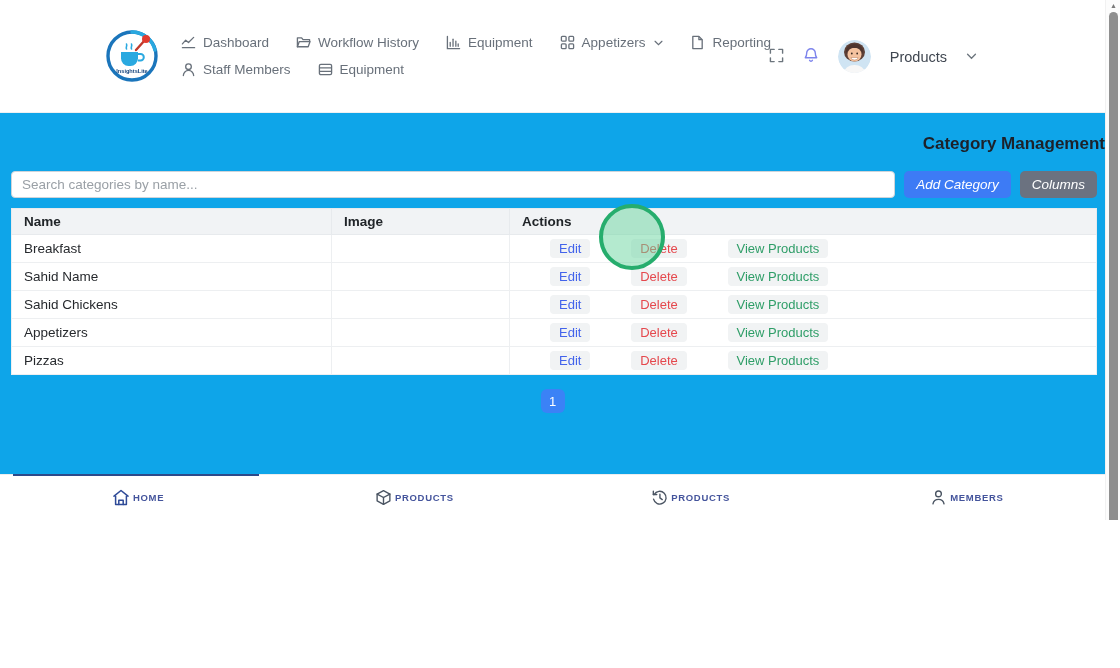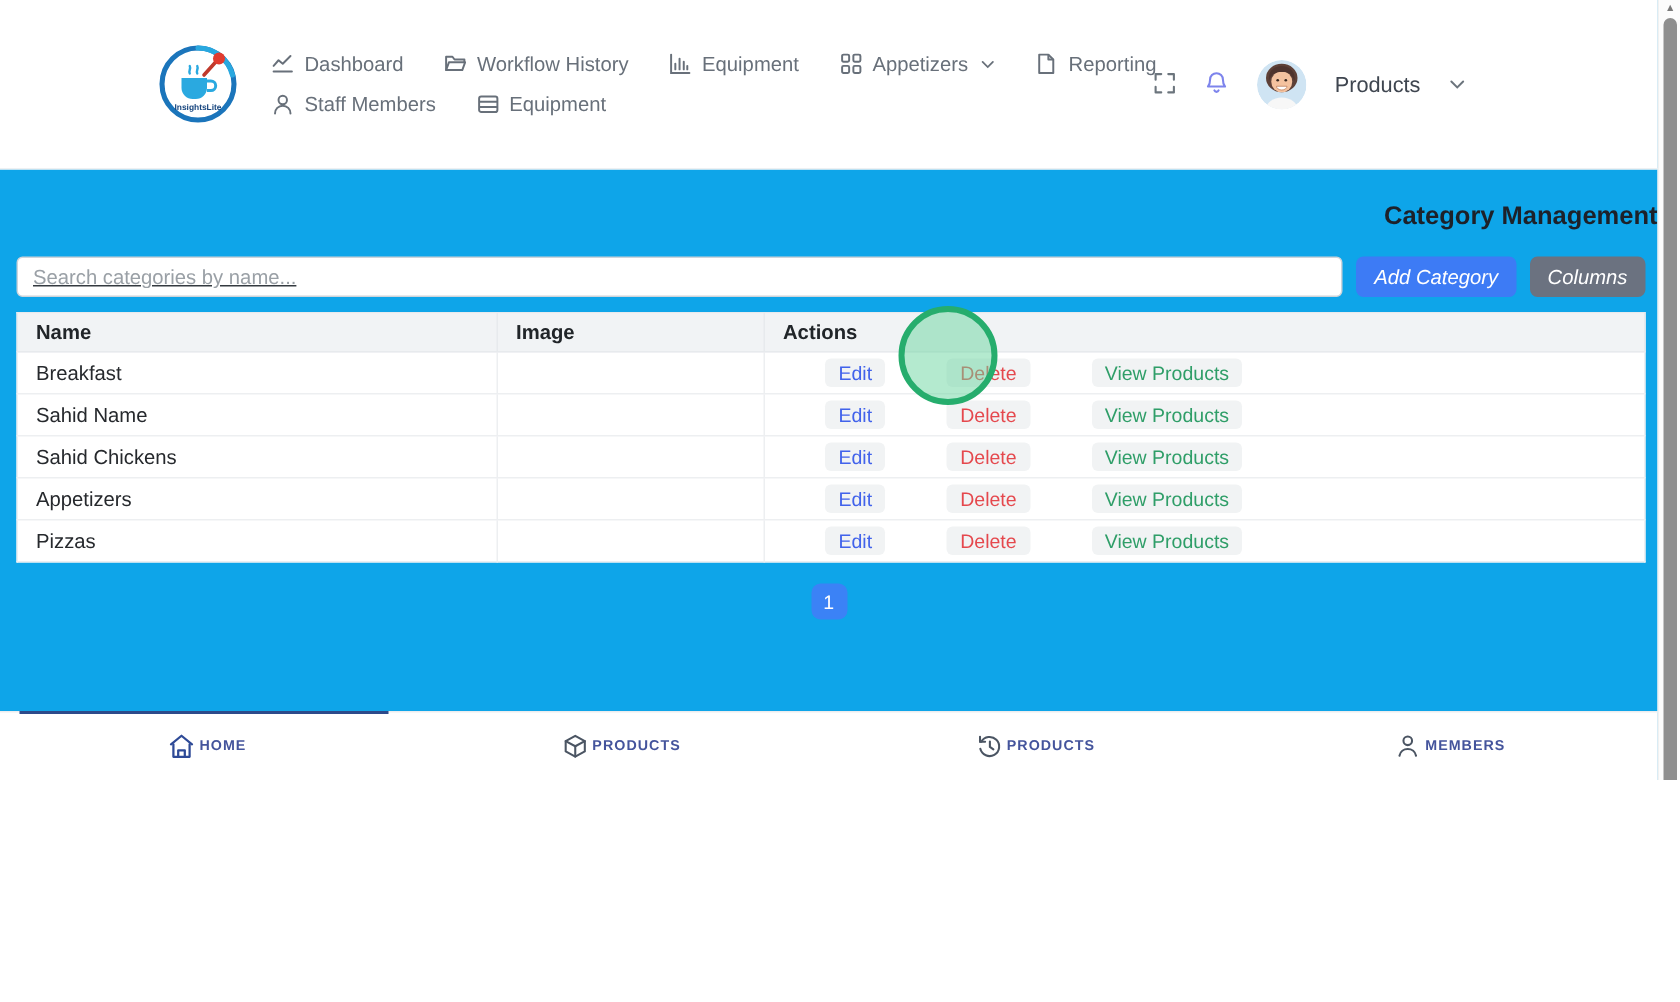--- a/index.html
+++ b/index.html
@@ -22,21 +22,21 @@
   .avatar { width:33px; height:33px; border-radius:50%; overflow:hidden; cursor:pointer; flex:0 0 auto; }
   .username { font-size:14.5px; color:#3f4650; }
   .user-chev { display:flex; color:#6c757d; cursor:pointer; }
 
   
   .content { position:absolute; top:113px; left:0; width:1105px; }
   .page-title { text-align:right; margin-top:21px; font-size:17px; font-weight:bold; color:#1d2129; }
   .controls { display:flex; align-items:center; gap:9px; margin:17px 8px 0 11px; }
   .search-input { flex:1; height:27px; border:1px solid #ced4da; border-radius:4px; padding:0 10px;
                   font-size:13.5px; color:#343a40; background:#fff; outline:none;
-                  font-family:"Liberation Sans", sans-serif;text-decoration:underline; }
+                  font-family:"Liberation Sans", sans-serif; }
   .search-input::placeholder { color:#9aa0a6; }
   .btn { height:27px; border:none; border-radius:5px; padding:0 12px; font-size:13.5px; color:#fff;
          cursor:pointer; font-family:"Liberation Sans", sans-serif;font-style:italic; }
   .btn-blue { background:#3d7bf5; }
   .btn-gray { background:#6b7280; }
 
   table { width:calc(100% - 19px); margin:10px 8px 0 11px; border-collapse:collapse; background:#fff;
           font-size:13.5px; border:1px solid #dee2e6; }
   th { background:#f1f3f5; text-align:left; font-weight:bold; color:#212529; padding:5px 12px;
        border:1px solid #e7eaed; }

